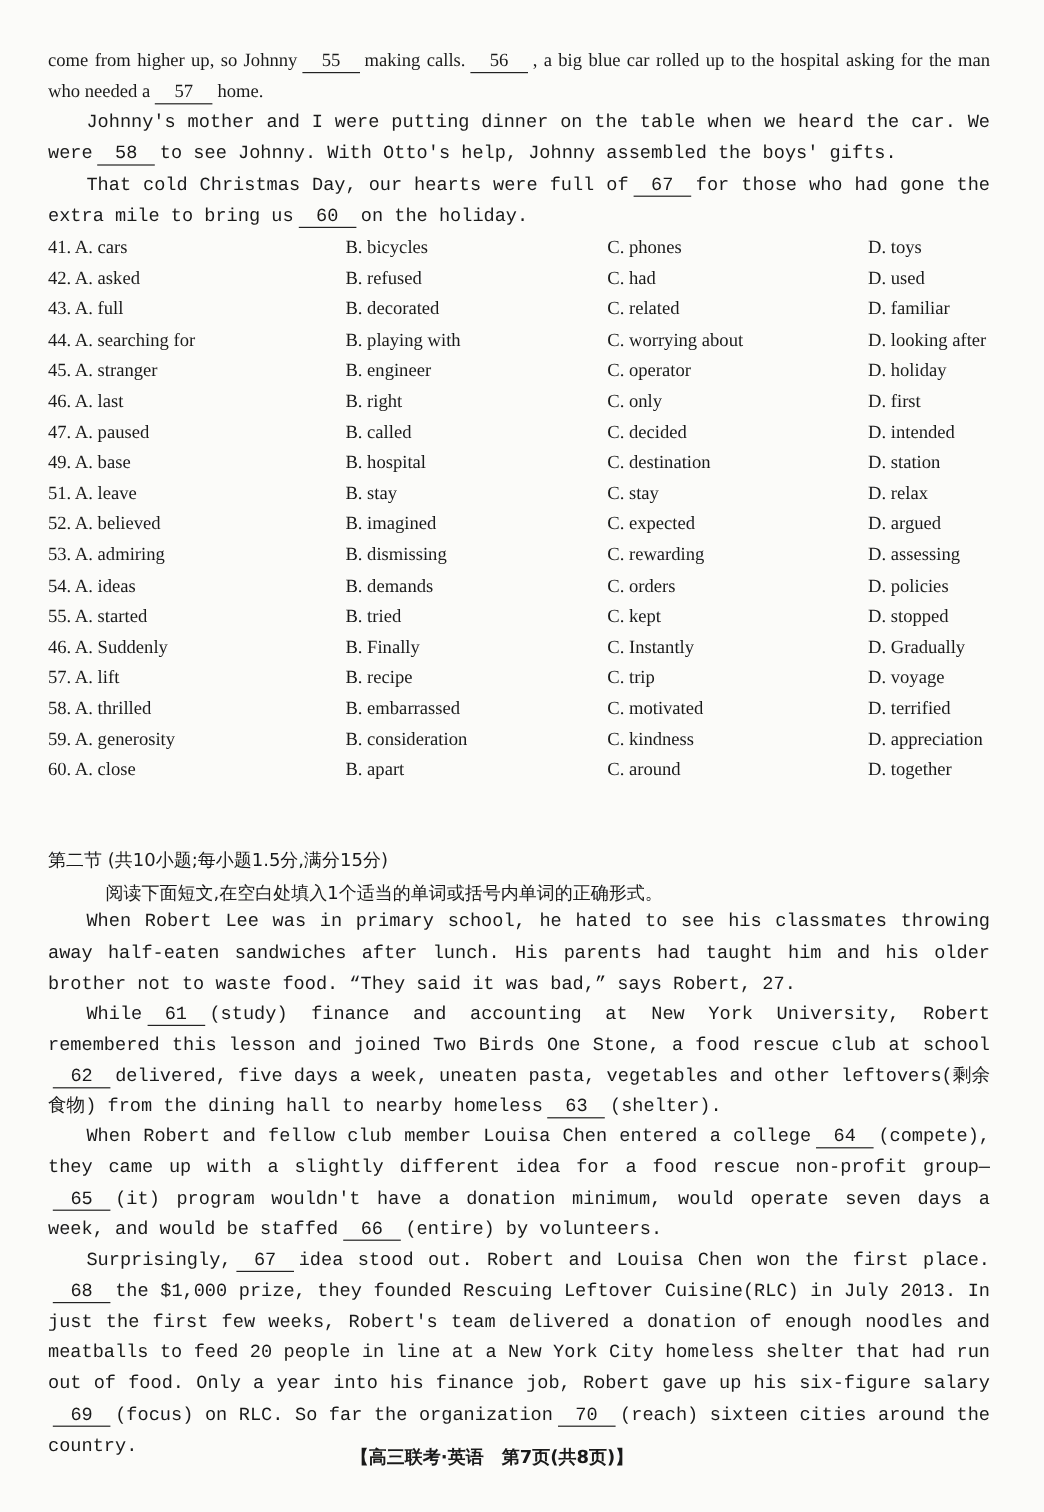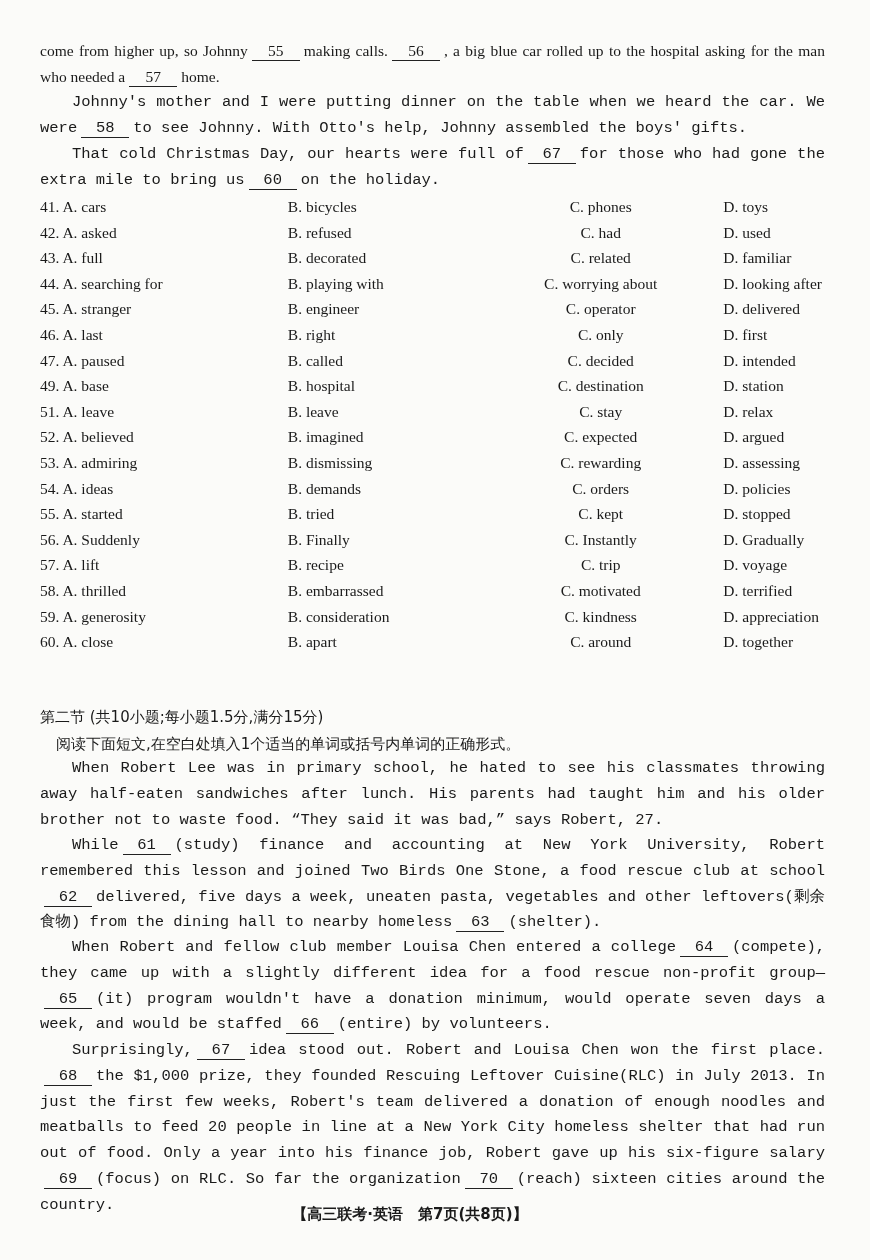--- a/index.html
+++ b/index.html
@@ -7,24 +7,24 @@
     font-family: "Liberation Serif", "DejaVu Serif", serif; color: #1a1a1a; }
   .page { position: absolute; left: 0; top: 0; width: 870px; height: 1260px; }
   .para { position: absolute; left: 40px; width: 785px; font-size: 15.5px; line-height: 25.8px;
     text-align: justify; }
   .indent { text-indent: 32px; font-family: Liberation Mono, monospace; }
   .blank { display: inline-block; min-width: 48px; border-bottom: 1px solid #222; text-align: center;
     line-height: 18px; text-indent: 0; margin: 0 4px; }
   .opts { position: absolute; left: 40px; top: 194px; width: 800px; }
   .opt-row { display: flex; height: 25.6px; font-size: 15.5px; line-height: 25.6px; gap: 28px; }
   .opt-row span { display: block; }
-  .c0 { width: 245px; } .c1 { width: 212px; } .c2 { width: 211px; text-align: center; } .c3 { width: 130px; }
+  .c0 { width: 245px; } .c1 { width: 212px; } .c2 { width: 211px; } .c3 { width: 130px; }
   .section-head { position: absolute; left: 40px; top: 706px; font-size: 15px; line-height: 22px;
     font-family: "DejaVu Sans", sans-serif; }
-  .instr { position: absolute; left: 56px; top: 733px; font-size: 15px; line-height: 22px;
+  .instr { position: absolute; left: 88px; top: 733px; font-size: 15px; line-height: 22px;
     font-family: "DejaVu Sans", sans-serif; }
   .footer { position: absolute; left: 0; width: 820px; top: 1205px; text-align: center;
     font-size: 15px; font-family: "DejaVu Sans", sans-serif; font-weight: bold; }
 </style>
 </head>
 <body>
 
 <div class="page">
 
   <p class="para" style="top:38px;margin:0;"><span>come from higher up, so Johnny</span><span class="blank">55</span><span>making calls.</span><span class="blank">56</span><span>, a big blue car rolled up to the hospital asking for the man who needed a</span><span class="blank">57</span><span>home.</span></p>
@@ -55,21 +55,21 @@
       <div class="opt-row">
         <span class="c0">44. A. searching for</span>
         <span class="c1">B. playing with</span>
         <span class="c2">C. worrying about</span>
         <span class="c3">D. looking after</span>
       </div>
       <div class="opt-row">
         <span class="c0">45. A. stranger</span>
         <span class="c1">B. engineer</span>
         <span class="c2">C. operator</span>
-        <span class="c3">D. delivered</span>
+        <span class="c3">D. holiday</span>
       </div>
       <div class="opt-row">
         <span class="c0">46. A. last</span>
         <span class="c1">B. right</span>
         <span class="c2">C. only</span>
         <span class="c3">D. first</span>
       </div>
       <div class="opt-row">
         <span class="c0">47. A. paused</span>
         <span class="c1">B. called</span>
@@ -77,21 +77,21 @@
         <span class="c3">D. intended</span>
       </div>
       <div class="opt-row">
         <span class="c0">49. A. base</span>
         <span class="c1">B. hospital</span>
         <span class="c2">C. destination</span>
         <span class="c3">D. station</span>
       </div>
       <div class="opt-row">
         <span class="c0">51. A. leave</span>
-        <span class="c1">B. leave</span>
+        <span class="c1">B. stay</span>
         <span class="c2">C. stay</span>
         <span class="c3">D. relax</span>
       </div>
       <div class="opt-row">
         <span class="c0">52. A. believed</span>
         <span class="c1">B. imagined</span>
         <span class="c2">C. expected</span>
         <span class="c3">D. argued</span>
       </div>
       <div class="opt-row">
@@ -106,21 +106,21 @@
         <span class="c2">C. orders</span>
         <span class="c3">D. policies</span>
       </div>
       <div class="opt-row">
         <span class="c0">55. A. started</span>
         <span class="c1">B. tried</span>
         <span class="c2">C. kept</span>
         <span class="c3">D. stopped</span>
       </div>
       <div class="opt-row">
-        <span class="c0">56. A. Suddenly</span>
+        <span class="c0">46. A. Suddenly</span>
         <span class="c1">B. Finally</span>
         <span class="c2">C. Instantly</span>
         <span class="c3">D. Gradually</span>
       </div>
       <div class="opt-row">
         <span class="c0">57. A. lift</span>
         <span class="c1">B. recipe</span>
         <span class="c2">C. trip</span>
         <span class="c3">D. voyage</span>
       </div>

